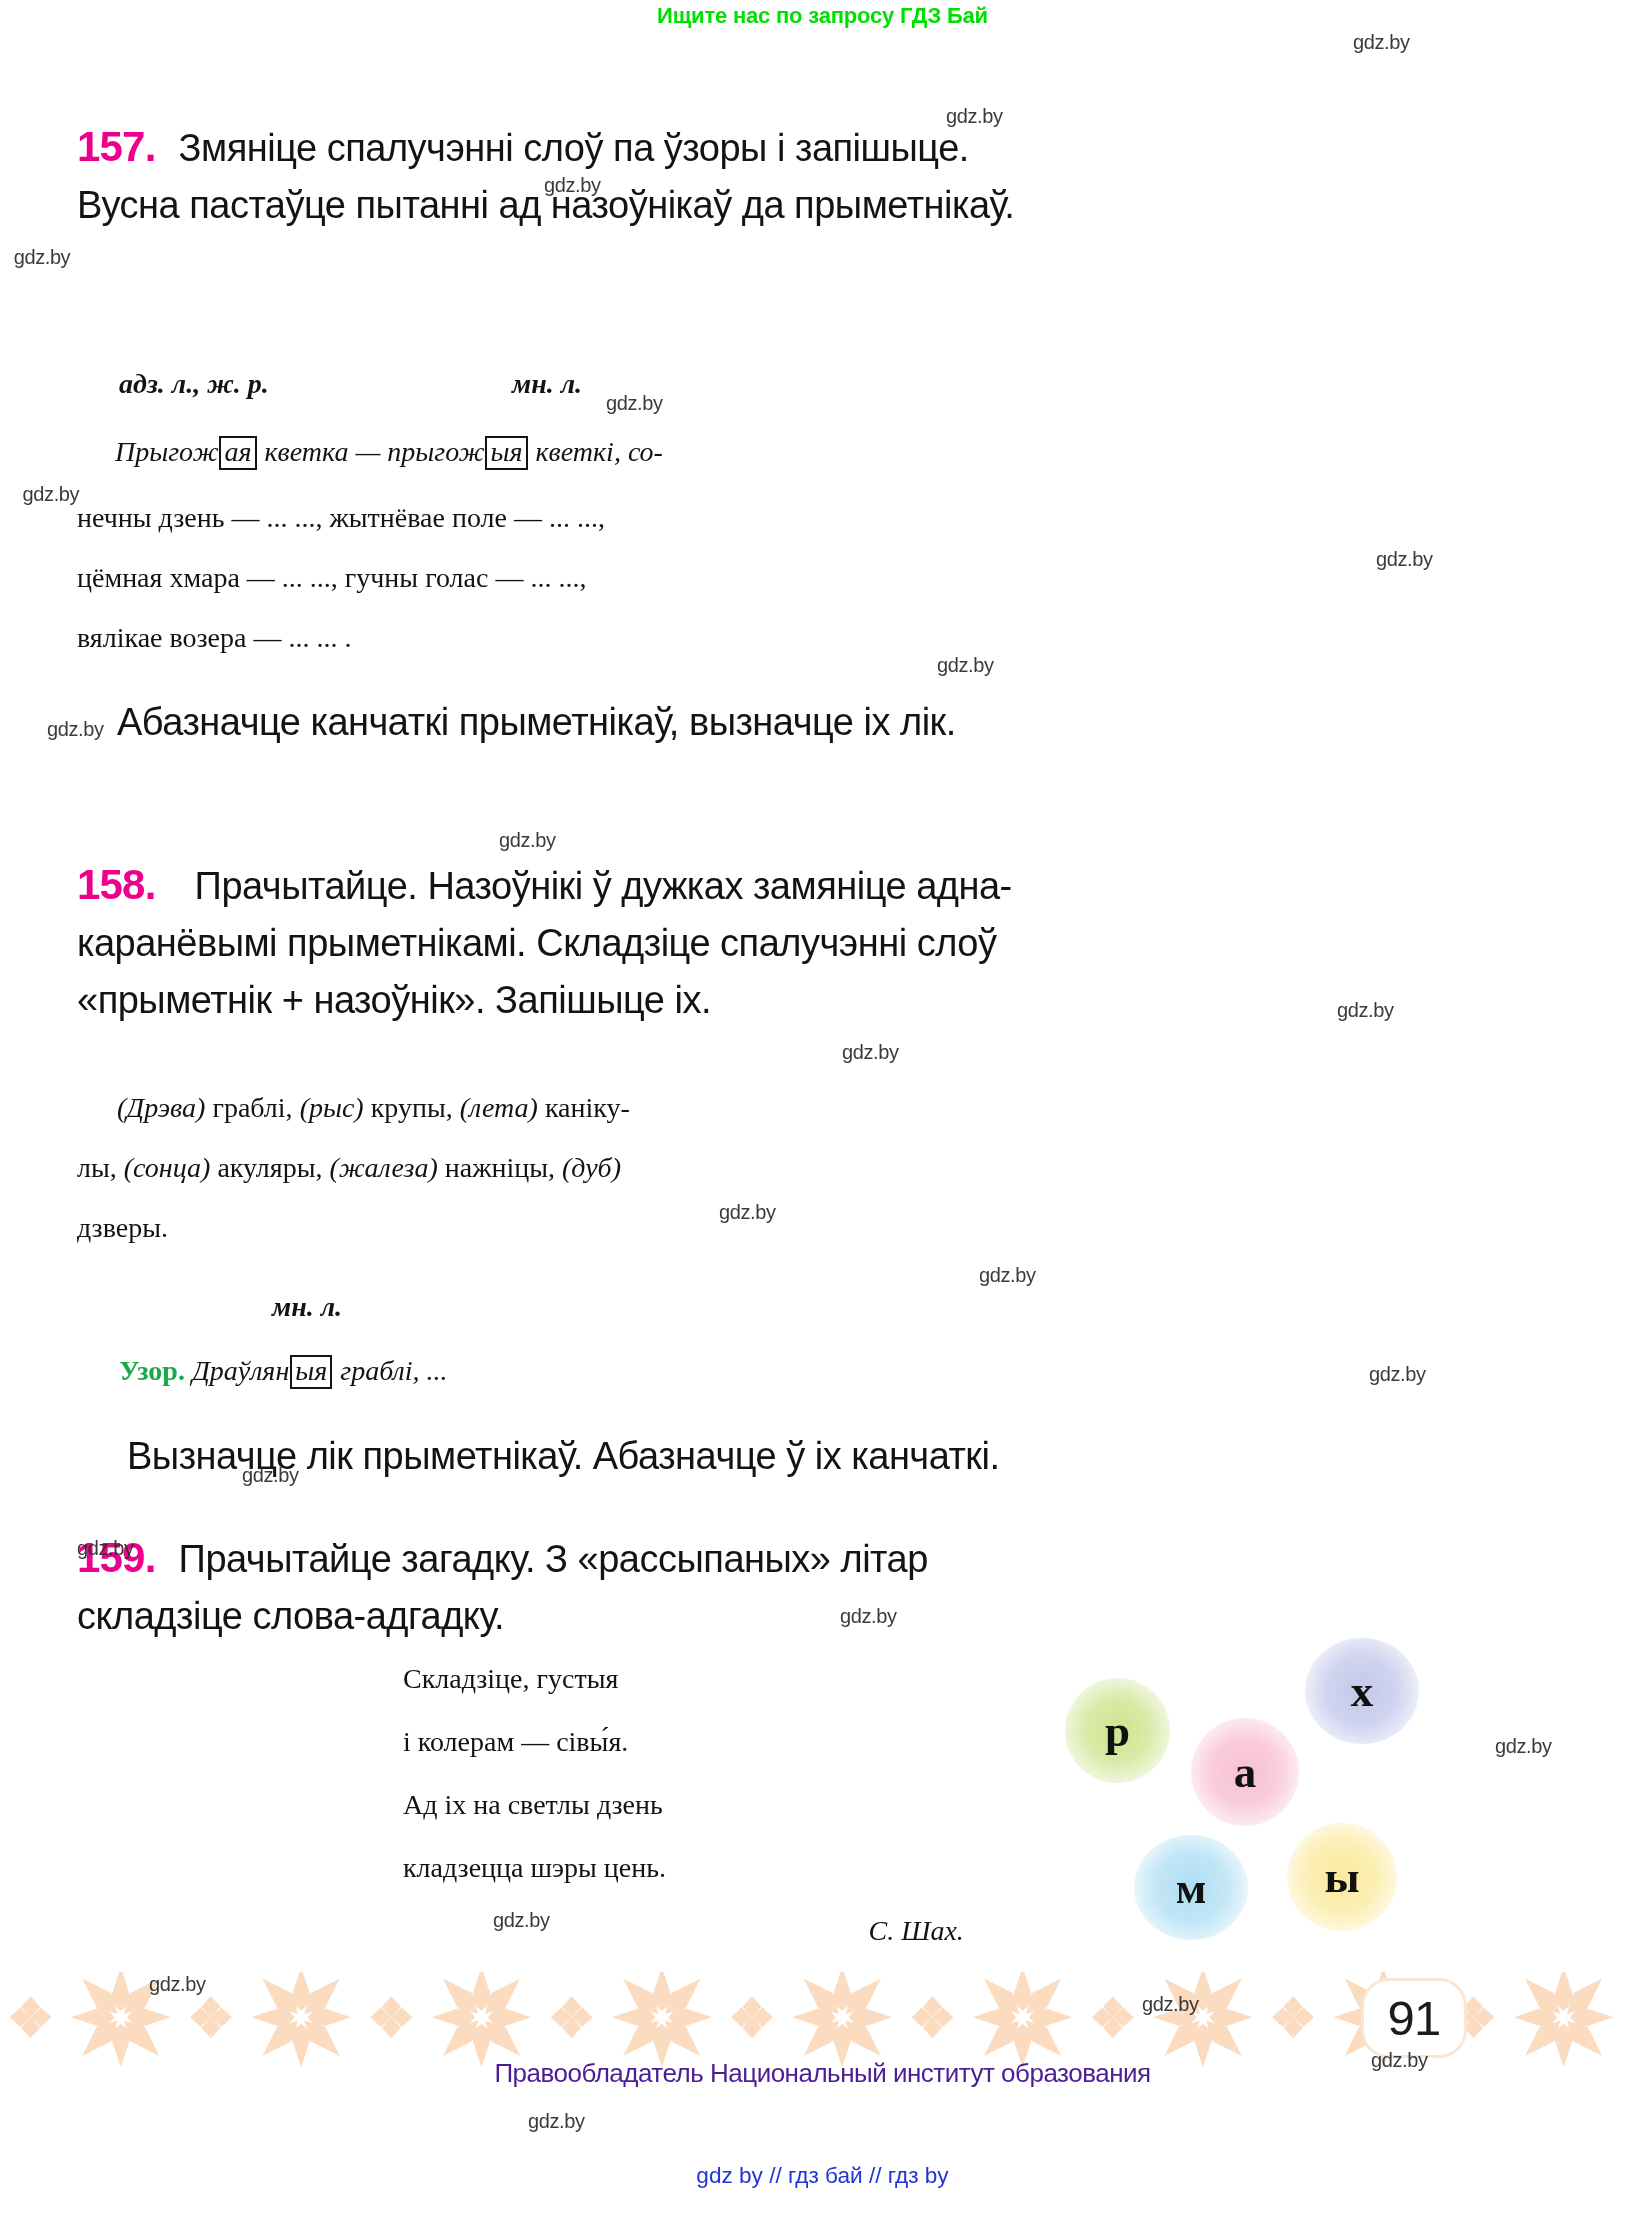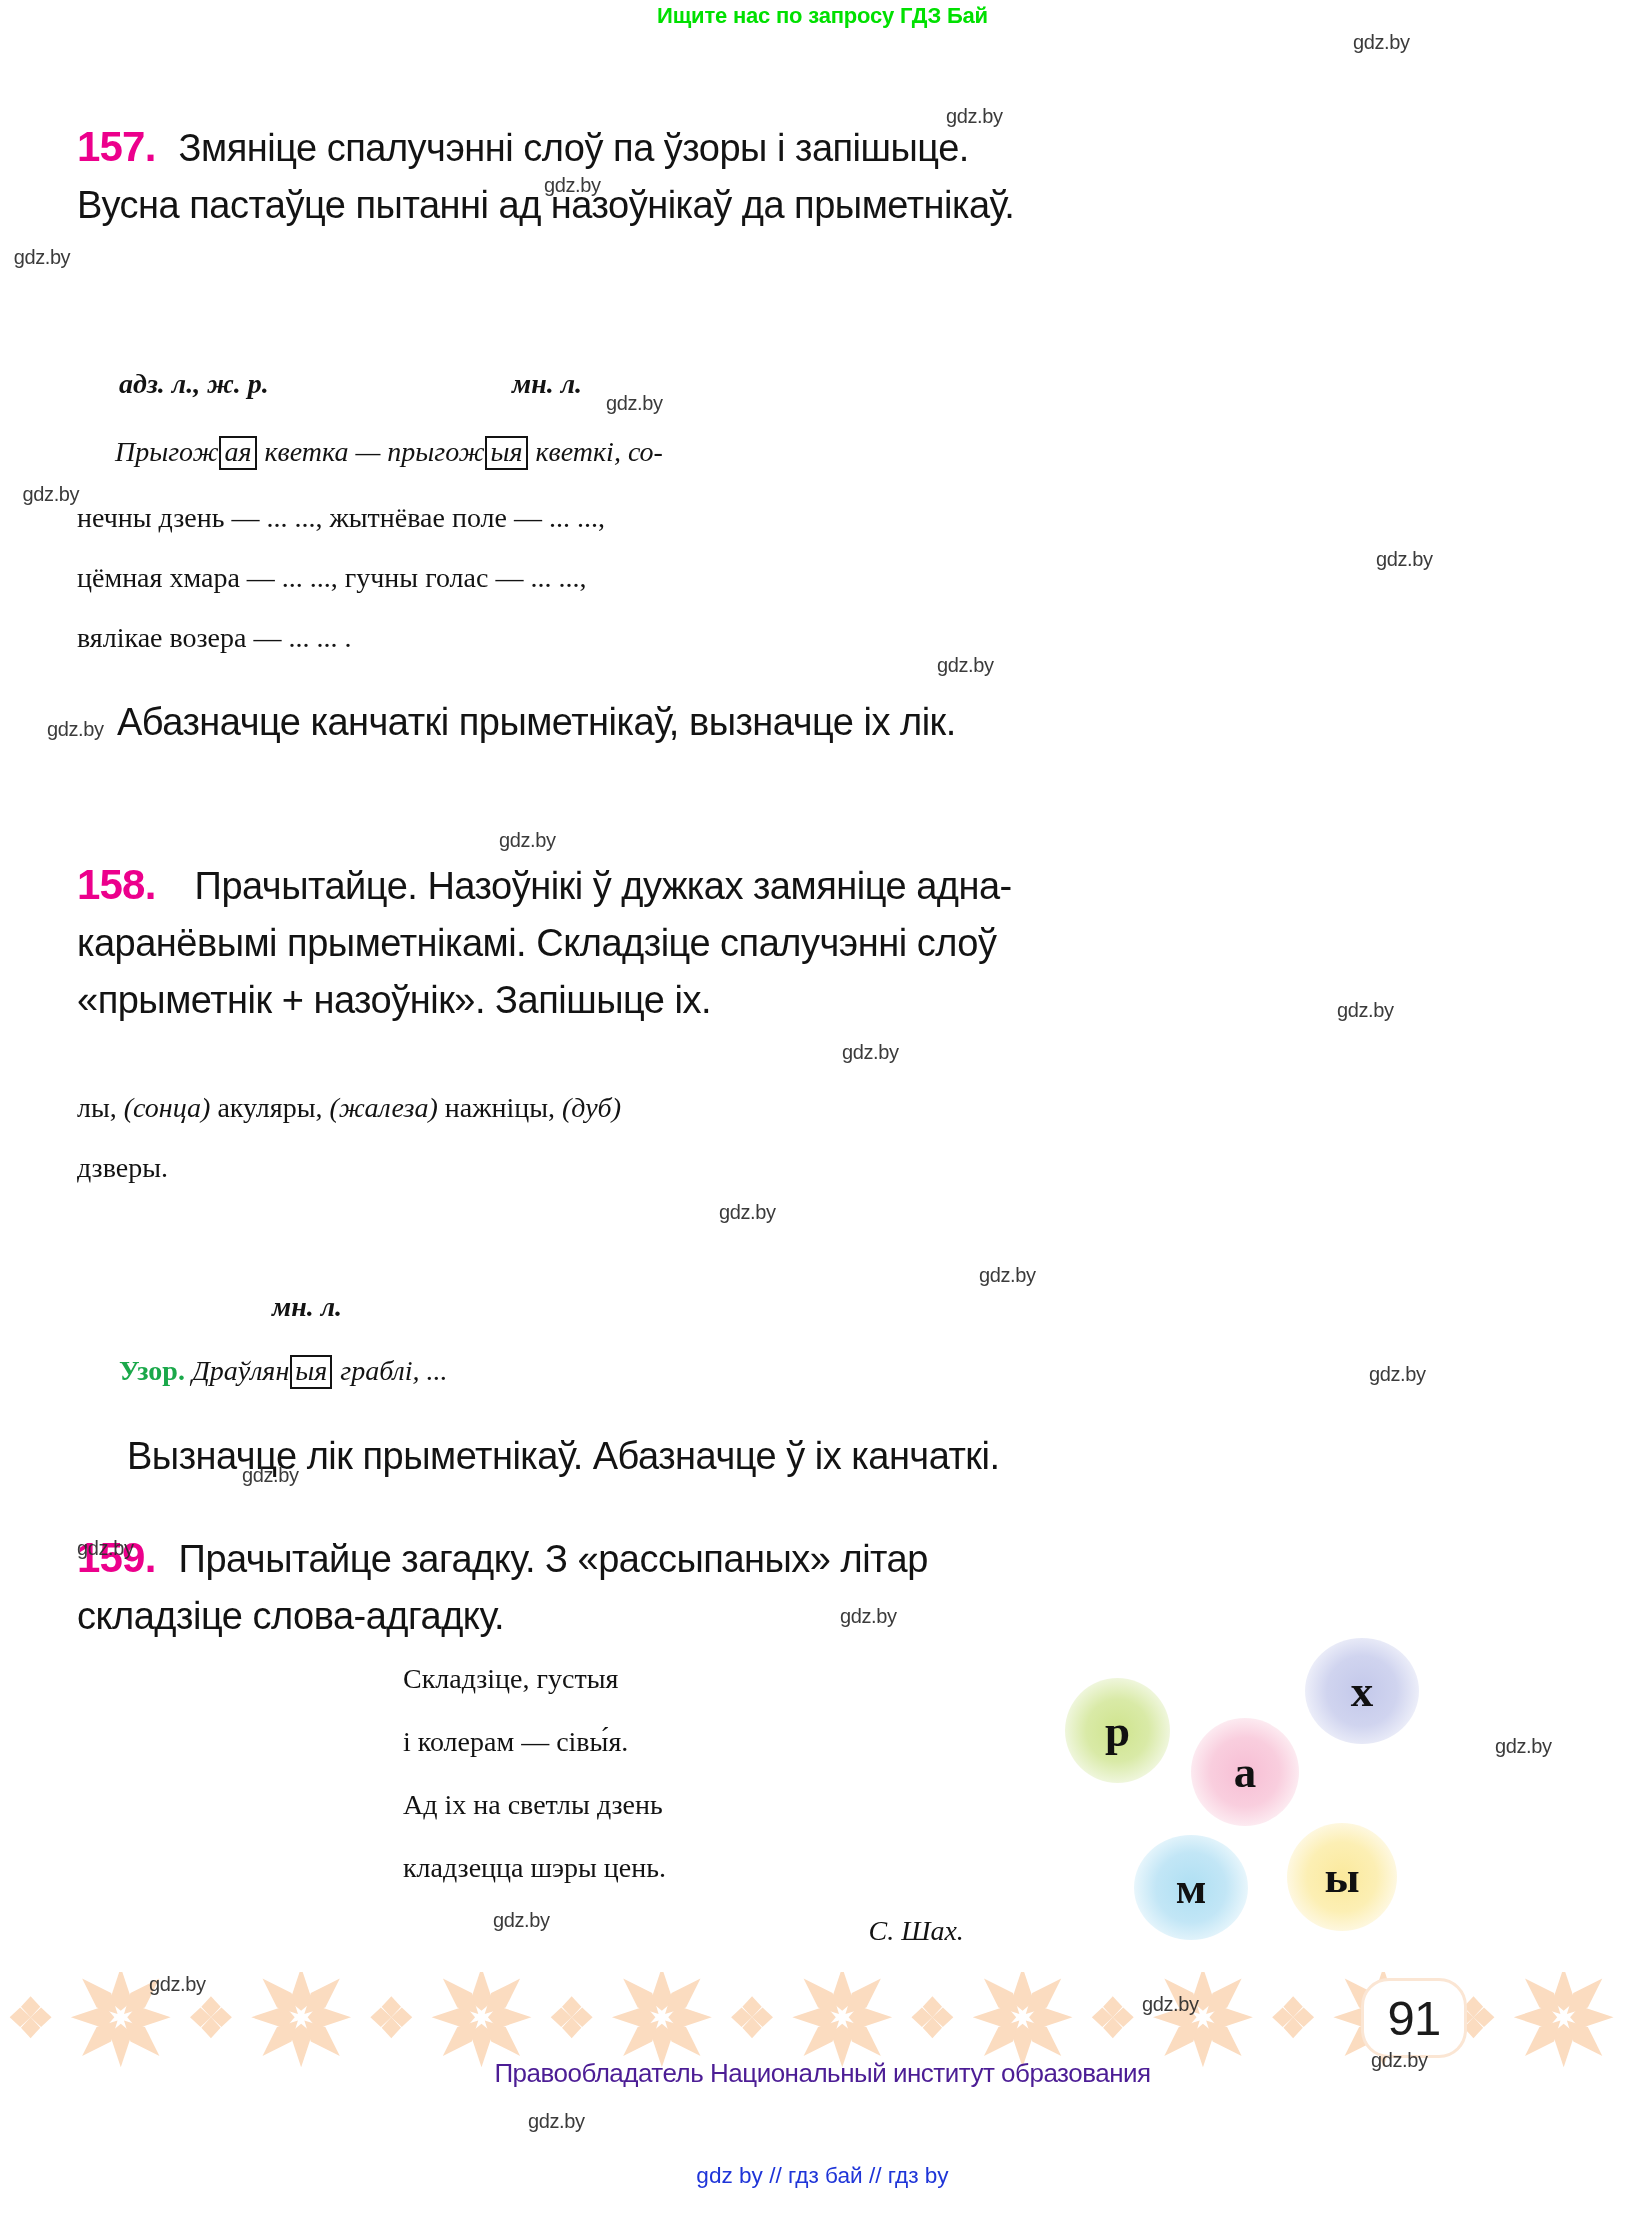--- a/index.html
+++ b/index.html
@@ -180,20 +180,23 @@
   </div>
 
   <div class="abs sans-block" style="left:77px; top:856px; width:1514px;">
     <span class="num" style="font-size:42px;">158.</span>
     <span style="margin-left:29px;">Прачытайце. Назоўнікі ў дужках замяніце адна-</span><br>
     <span>каранёвымі прыметнікамі. Складзіце спалучэнні слоў</span><br>
     <span>«прыметнік + назоўнік». Запішыце іх.</span>
   </div>
 
   <div class="abs serif-block" style="left:77px; top:1078px; width:1514px; white-space:nowrap;">
+    <div style="text-indent:40px;">
+      <span class="ital">(Дрэва)</span><span> граблі, </span><span class="ital">(рыс)</span><span> крупы, </span><span class="ital">(лета)</span><span> канiку-</span>
+    </div>
     <div>
       <span>лы, </span><span class="ital">(сонца)</span><span> акуляры, </span><span class="ital">(жалеза)</span><span> нажніцы, </span><span class="ital">(дуб)</span>
     </div>
     <div>дзверы.</div>
   </div>
 
   <div class="abs serif-block ital" style="left:272px; top:1277px; font-weight:bold;">мн. л.</div>
 
   <div class="abs serif-block" style="left:119px; top:1341px; white-space:nowrap;">
     <span class="green">Узор.</span>

